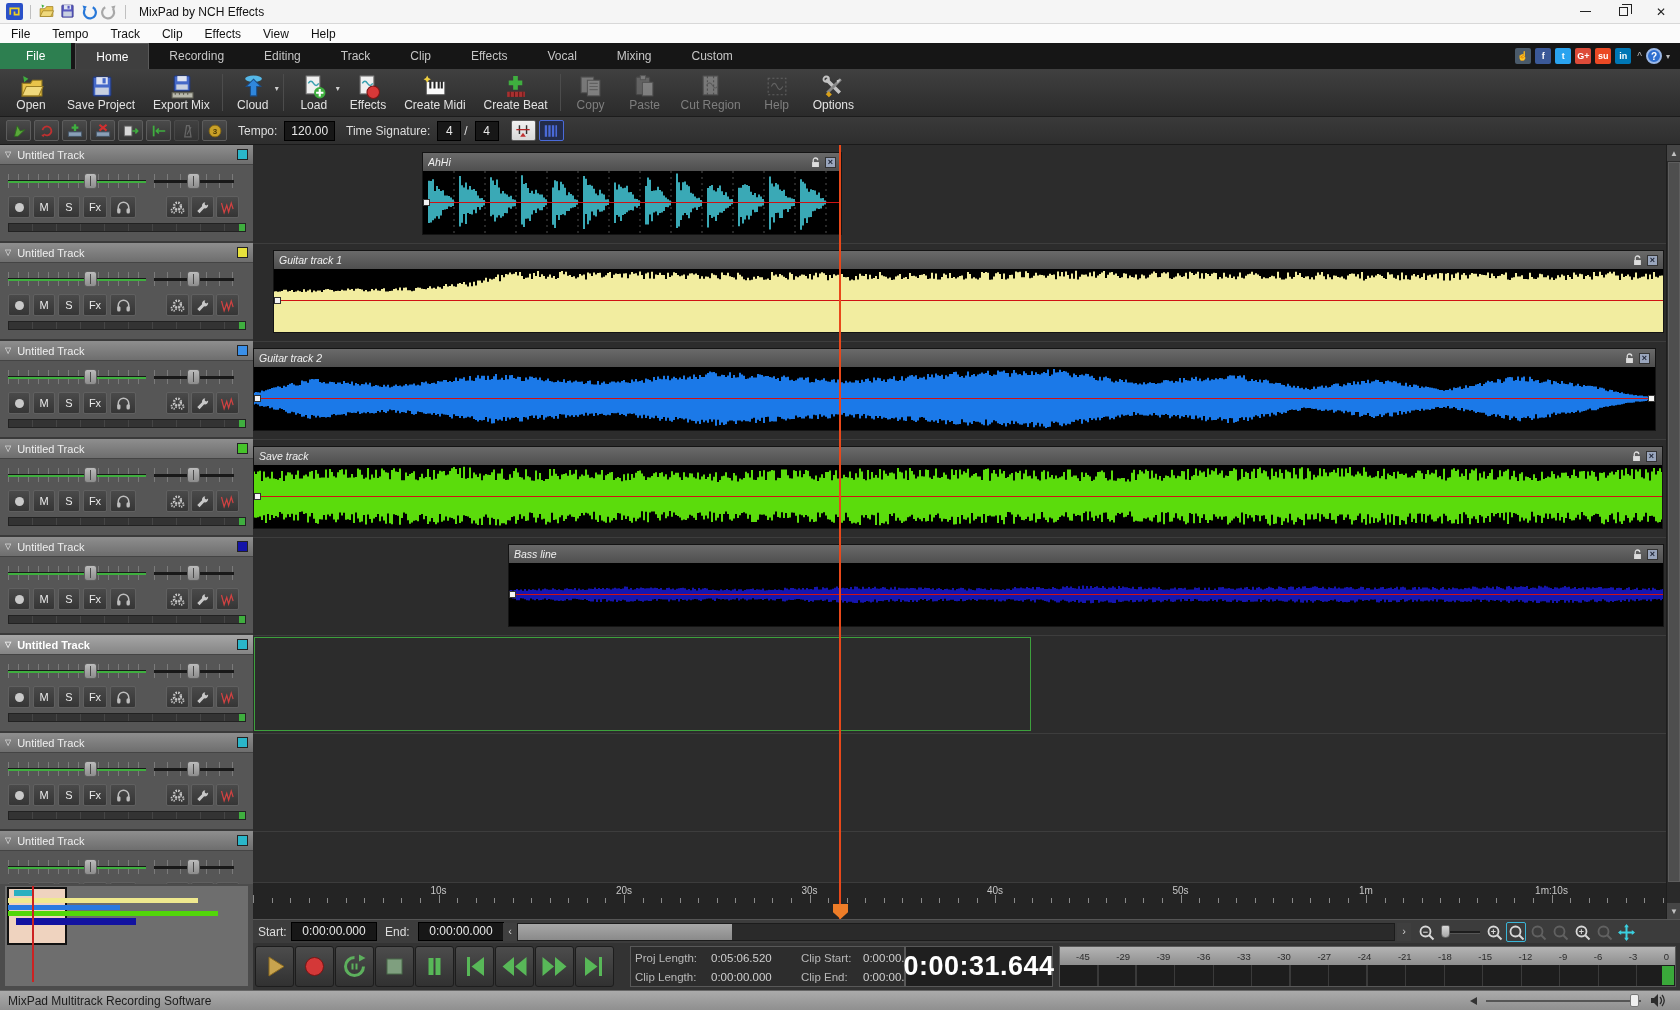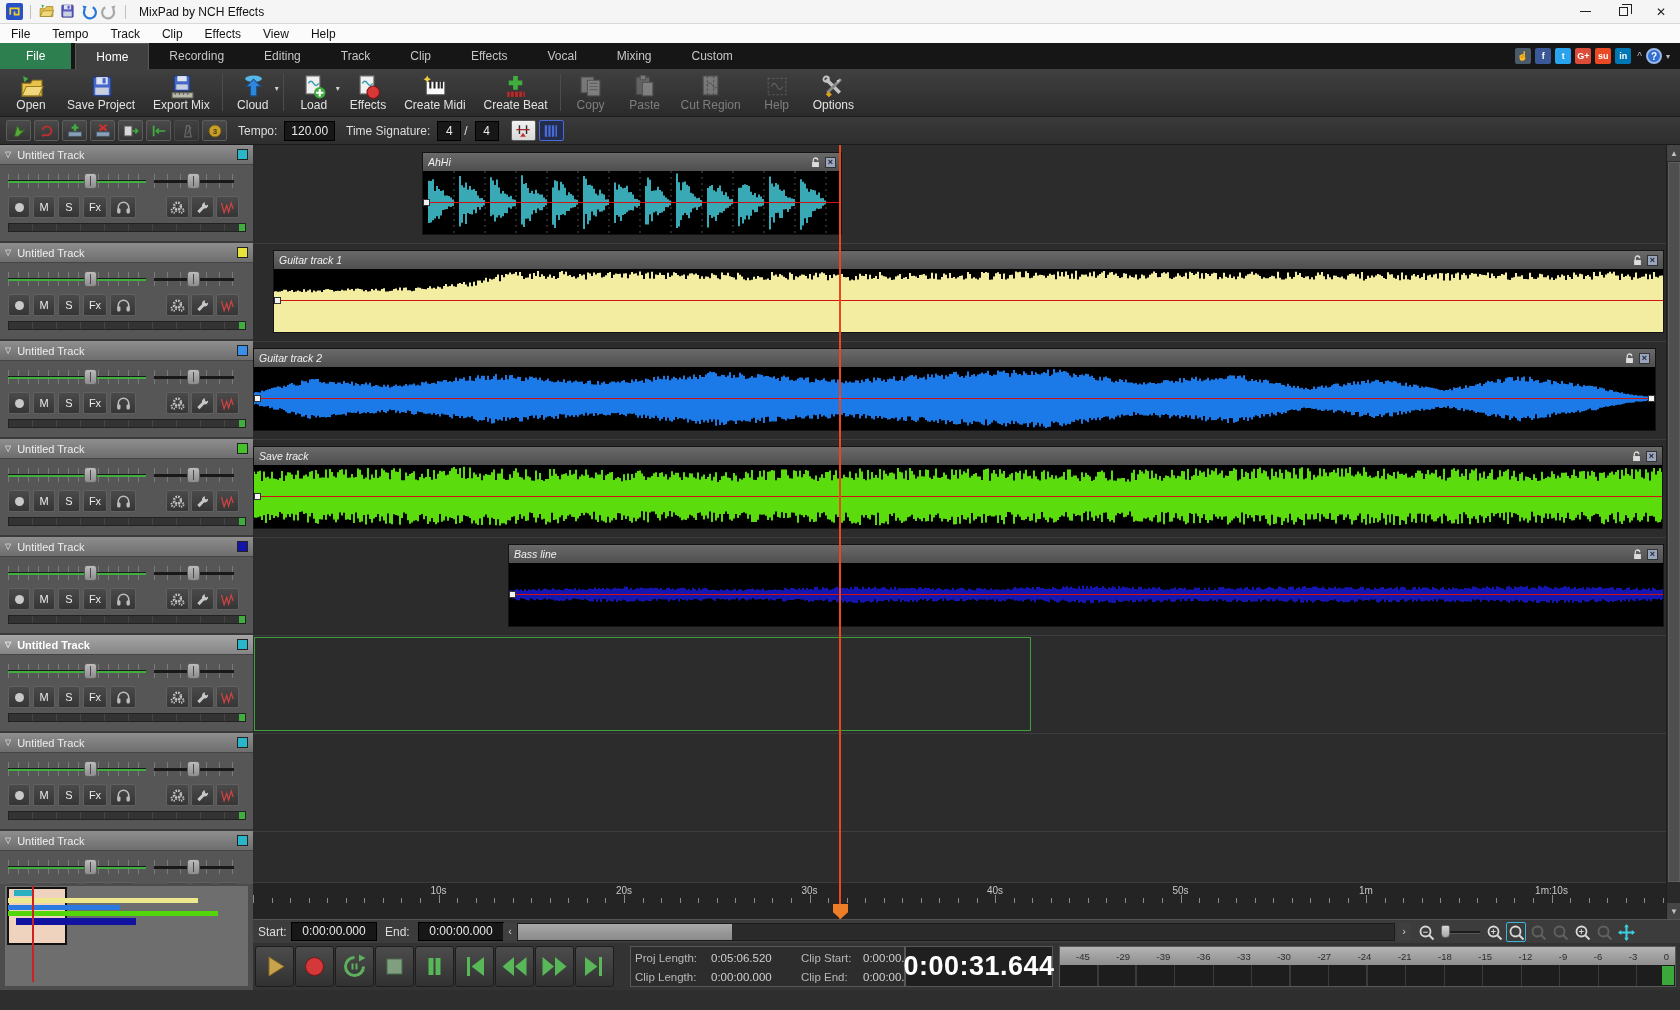--- a/index.html
+++ b/index.html
@@ -1170,16 +1170,30 @@
         <div class="ovviewport" style="left: 2px; top: 1px; width: 60px; height: 58px;"></div>
         <div class="ovbar" style="left: 9px; top: 4px; width: 20px; height: 6px; background: rgb(42, 176, 192);"></div>
         <div class="ovbar" style="left: 3px; top: 12px; width: 190px; height: 5px; background: rgb(239, 233, 142);"></div>
         <div class="ovbar" style="left: 3px; top: 19px; width: 112px; height: 5px; background: rgb(42, 122, 224);"></div>
         <div class="ovbar" style="left: 3px; top: 25px; width: 210px; height: 5px; background: rgb(82, 214, 10);"></div>
         <div class="ovbar" style="left: 11px; top: 32px; width: 120px; height: 7px; background: rgb(18, 18, 160);"></div>
         <div class="ovline" style="left: 27px;"></div>
       </div>
   </div>
 
+  <div class="statusbar">
+    <span>MixPad Multitrack Recording Software</span>
+    <span class="volgroup">
+      <span class="voltri"></span>
+      <span class="voltrack"></span>
+      <span class="volthumb"></span>
+      <span class="volspk">
+        <svg width="16" height="15" viewBox="0 0 16 15">
+            <path d="M1 5h3l4-4v13l-4-4H1z" fill="#2c2c2c"></path>
+            <path d="M10 4q3 3.5 0 7M12 2q4.5 5.5 0 11" fill="none" stroke="#2c2c2c" stroke-width="1.3"></path>
+          </svg>
+      </span>
+    </span>
+  </div>
 
   <div class="playhead" style="left:839px;top:145px;height:774px;"></div>
 
 </div>
 
 </body></html>

